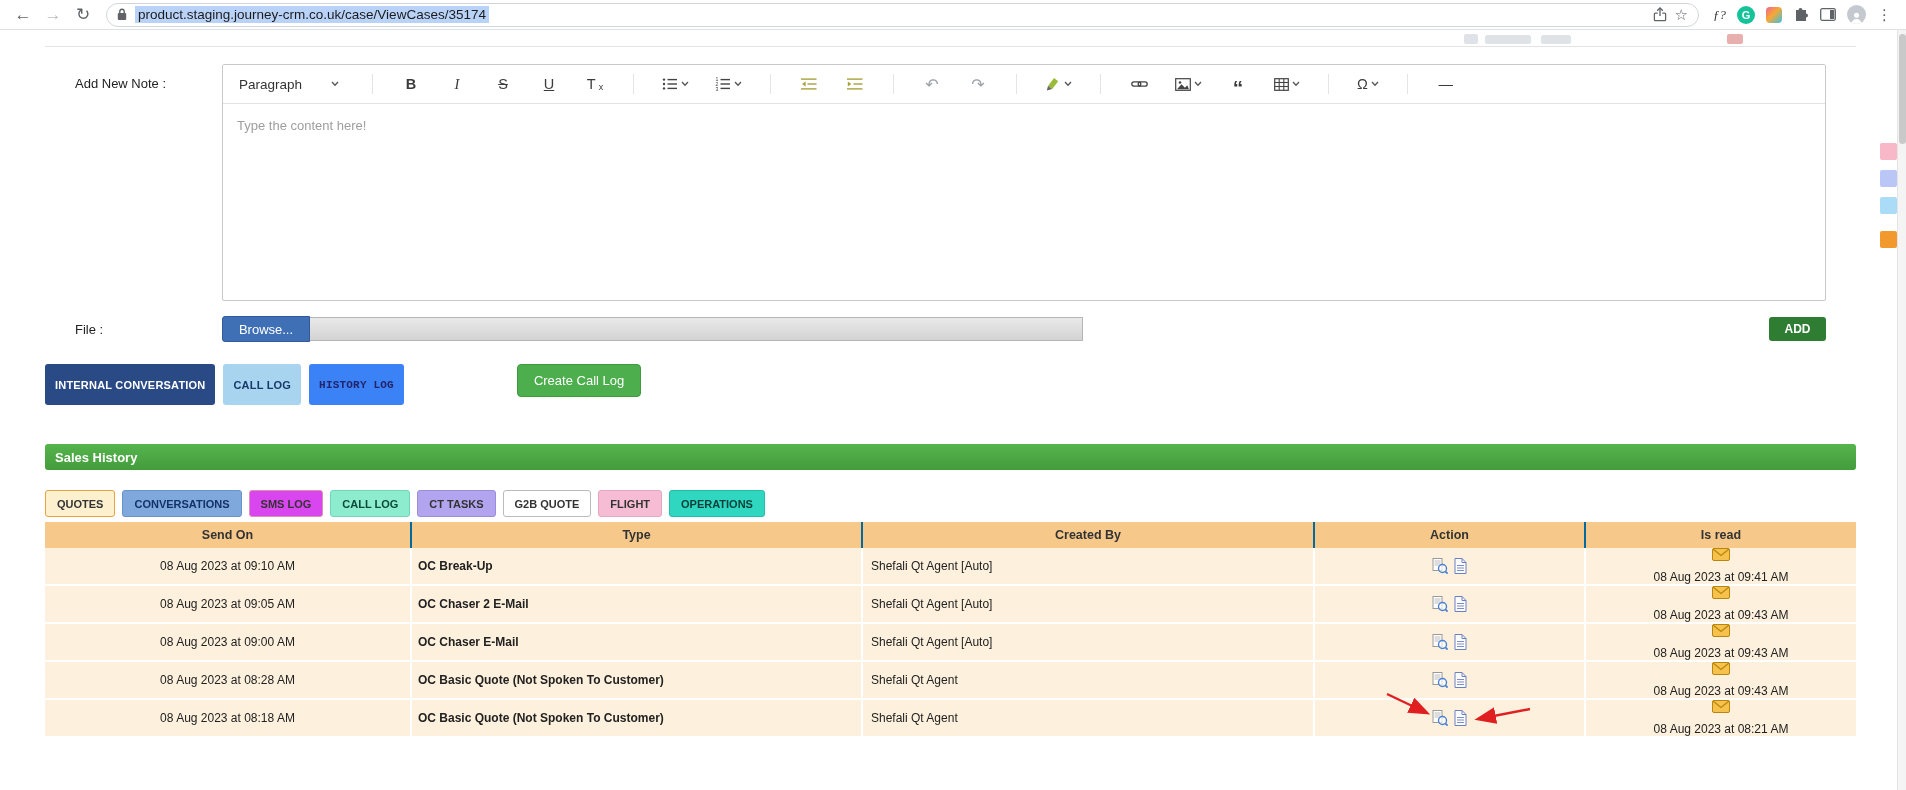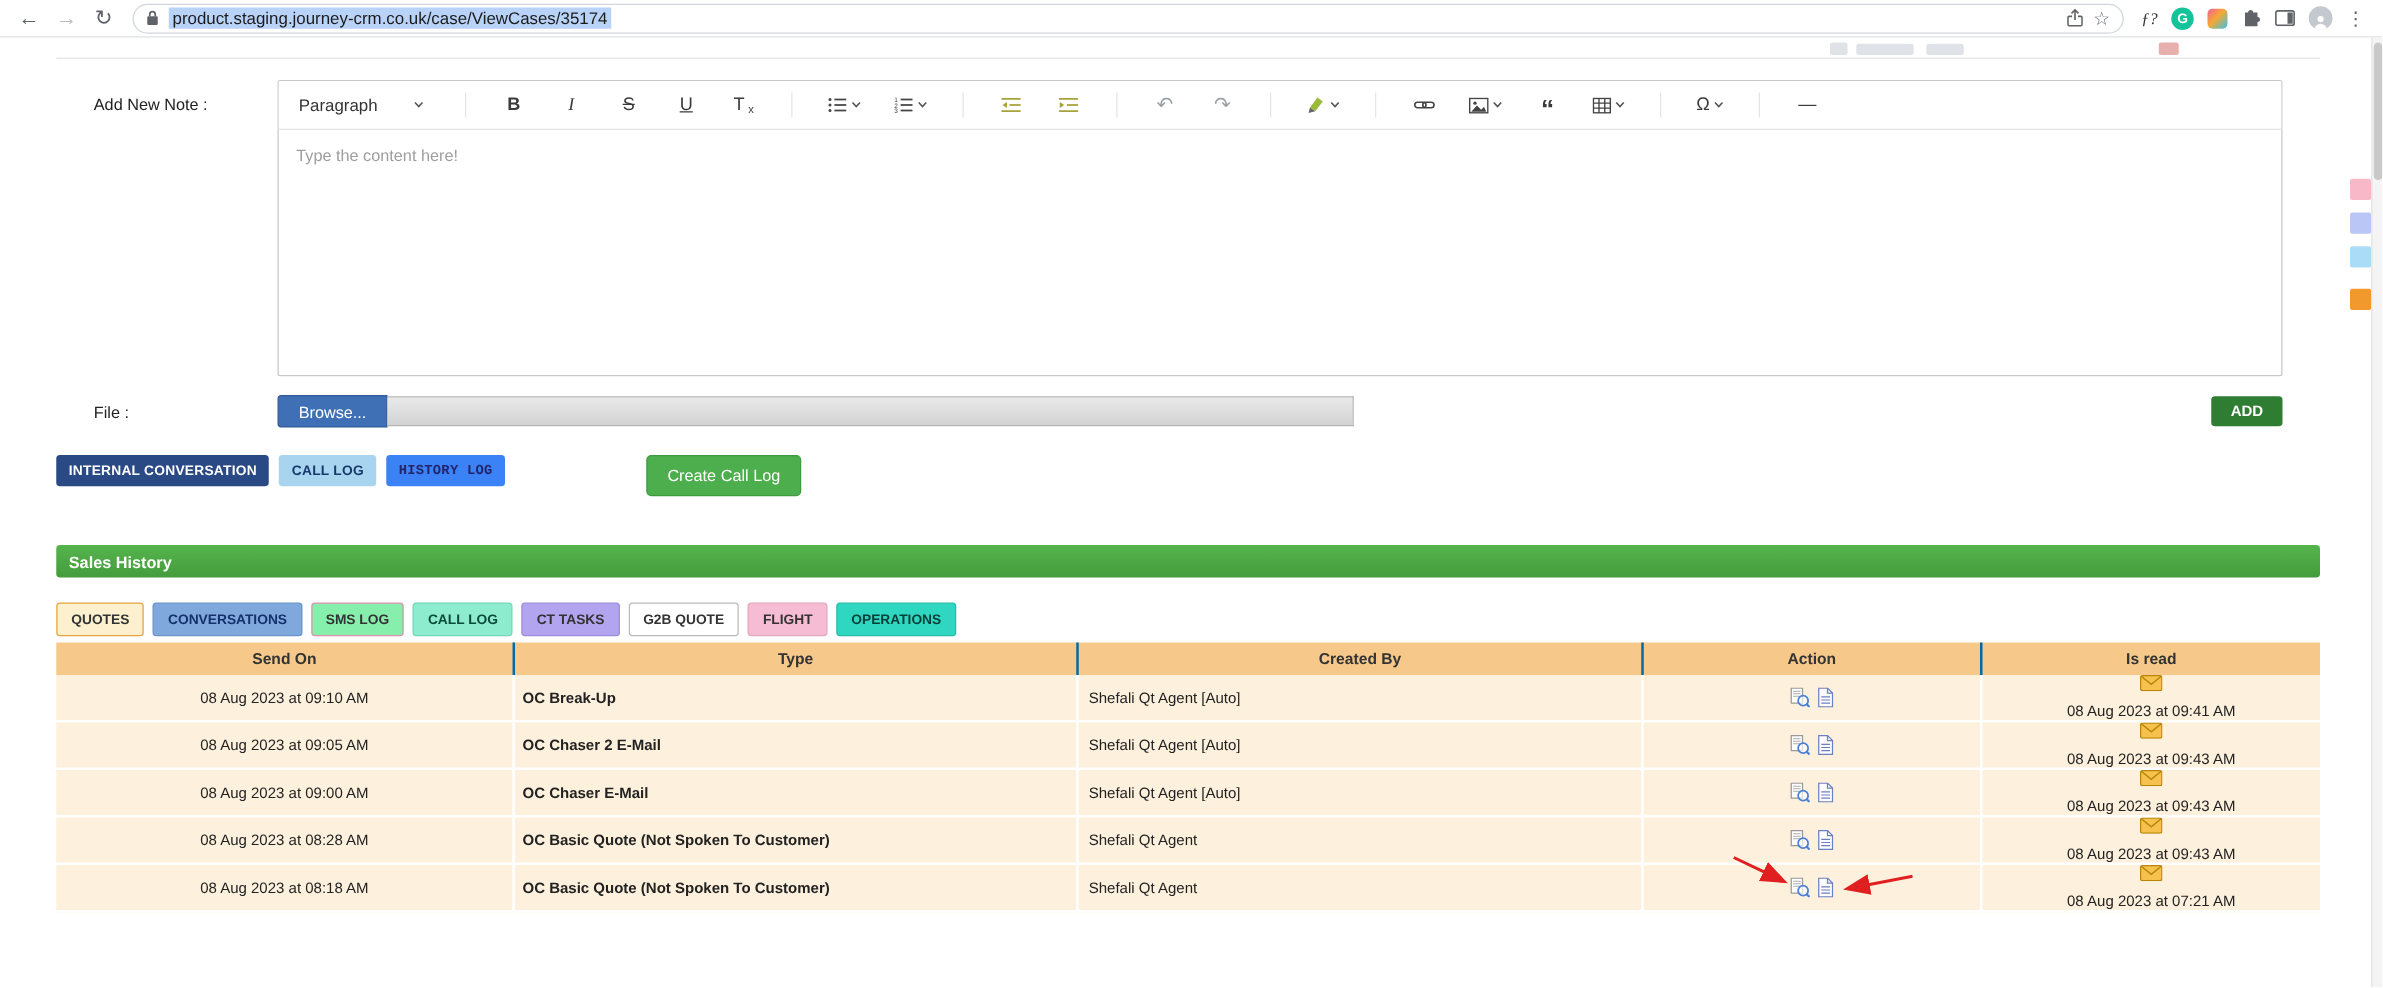--- a/index.html
+++ b/index.html
@@ -71,35 +71,35 @@
 
   
   .section-bar { height:26px; border-radius:3px; background:linear-gradient(#55b44c,#449c3c);
                  color:#fff; font-size:13px; font-weight:bold; display:flex; align-items:center;
                  padding-left:10px; }
   .bar-1 { margin-top:53px; }
   .bar-2 { margin-top:39px; }
 
   
   .conv-row { display:flex; gap:8px; margin-top:22px; align-items:flex-start; }
-  .pill-btn { height:25px; padding:0 10px; border:none; border-radius:3px; font-size:11px;
+  .pill-btn { height:41px; padding:0 10px; border:none; border-radius:3px; font-size:11px;
               font-weight:bold; letter-spacing:.2px; cursor:pointer; }
   .pb-0 { background:#2a4a85; color:#fff; }
   .pb-1 { background:#a8d4f0; color:#17396b; }
   .pb-2 { background:#3b82f6; color:#23246b;font-family:Liberation Mono, monospace; }
   .create-call-btn { height:33px; padding:0 16px; margin-left:105px; background:#4cae4c; color:#fff;
                      border:1px solid #3f9b3f; border-radius:4px; font-size:13px; cursor:pointer; }
 
   
   .tabs { display:flex; gap:7px; margin-top:20px; }
   .tab { height:27px; padding:0 11px; display:flex; align-items:center; border-radius:3px;
          font-size:11px; font-weight:bold; cursor:pointer; border:1px solid transparent; color:#333; }
   .t0 { background:#fcf0cf; border-color:#e8a33d; }
   .t1 { background:#7fa8dc; color:#15316b; border-color:#6a93c9; }
-  .t2 { background:#86efac; border-color:#de8fae; }
+  .t2 { background:#d946ef; border-color:#de8fae; }
   .t3 { background:#8deccd; color:#0a4a3a; border-color:#6fd8b6; }
   .t4 { background:#b2a4ee; border-color:#9c8ddc; }
   .t5 { background:#ffffff; border-color:#bbbbbb; }
   .t6 { background:#f6bcd4; border-color:#e4a6c0; }
   .t7 { background:#2fd6c0; color:#063f38; border-color:#23bda9; }
 
   
   table.sales { width:1811px; margin-top:5px; border-collapse:separate; border-spacing:0; table-layout:fixed; }
   th { height:26px; background:#f6c98b; font-size:12.5px; font-weight:bold; color:#333;
        text-align:center; border-left:2px solid #0369a1; }
@@ -517,21 +517,21 @@
               </defs>
               <line x1="72" y1="6" x2="112" y2="25" stroke="#e02020" stroke-width="2.4" marker-end="url(#ah)"></line>
               <line x1="215" y1="21" x2="163" y2="31" stroke="#e02020" stroke-width="2.4" marker-end="url(#ah)"></line>
             </svg>
           </td>
           <td class="c-read">
             <span class="read-wrap">
               <span><svg width="18" height="13">
                     <use href="#i-env"></use>
                   </svg></span>
-              <span>08 Aug 2023 at 07:21 AM</span>
+              <span>08 Aug 2023 at 08:21 AM</span>
             </span>
           </td>
         </tr>
       </tbody>
     </table>
   </div>
 
   <span class="edge-sq sq-0"></span>
   <span class="edge-sq sq-1"></span>
   <span class="edge-sq sq-2"></span>

